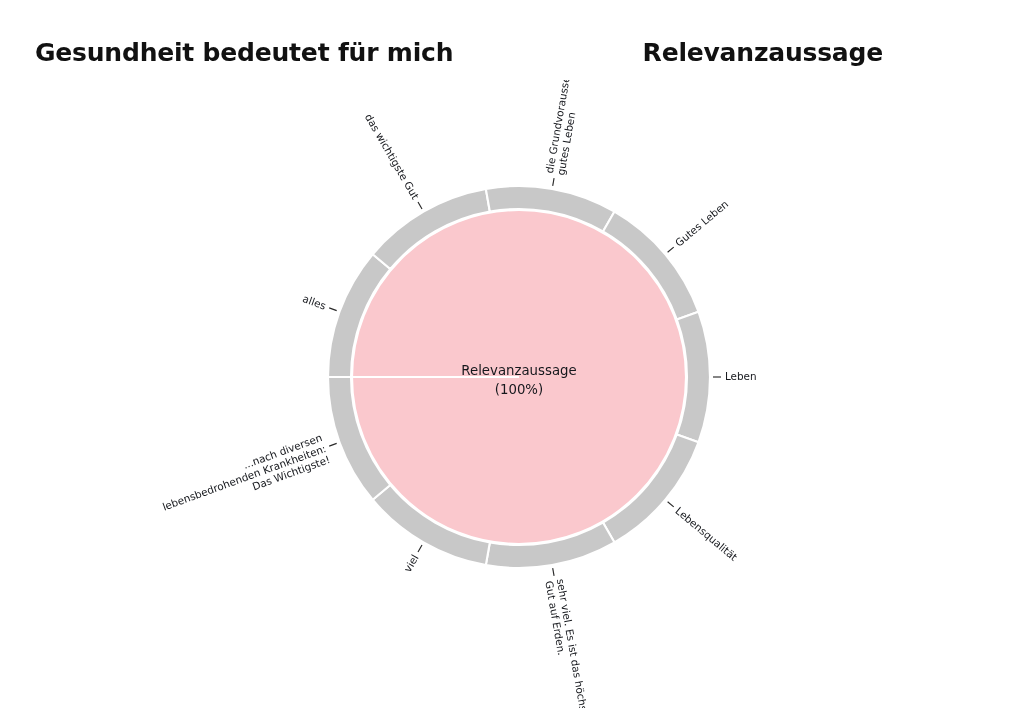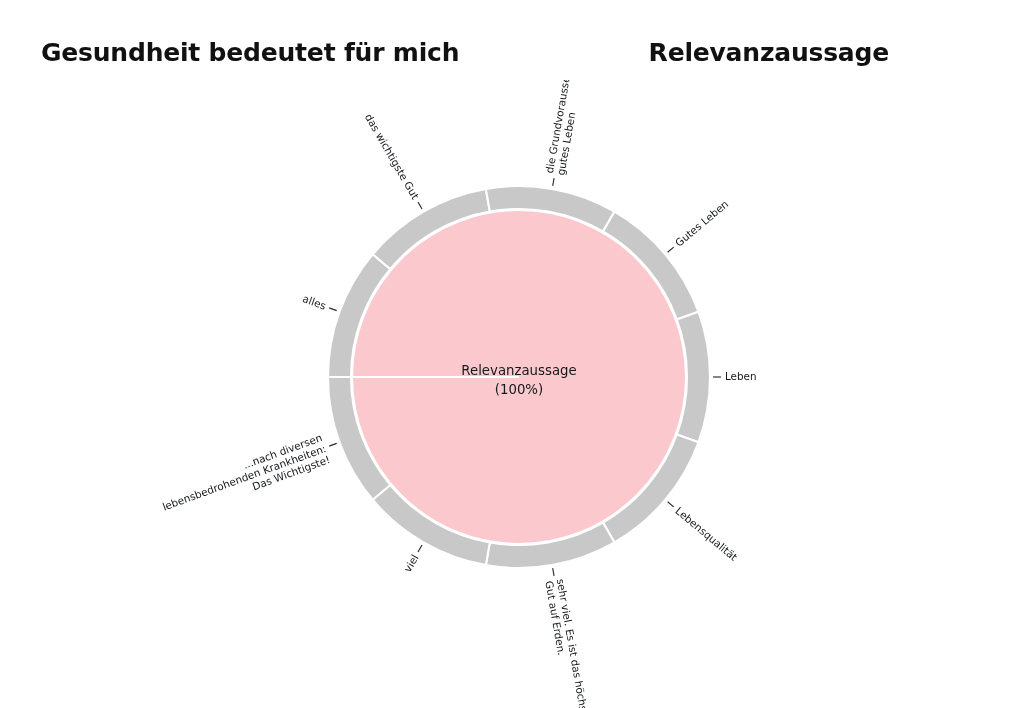--- a/index.html
+++ b/index.html
@@ -13,21 +13,21 @@
     position: relative;
     overflow: hidden;
     font-family: "DejaVu Sans", "Liberation Sans", sans-serif;
     -webkit-font-smoothing: antialiased;
   }
 
   
   #header {
     position: absolute;
     top: 0;
-    left: 15px;
+    left: 9px;
     width: 888px;
     height: 86px;
   }
   #title-left {
     position: absolute;
     left: 26px;
     top: 38px;
     font-size: 25px;
     font-weight: bold;
     color: #111111;

